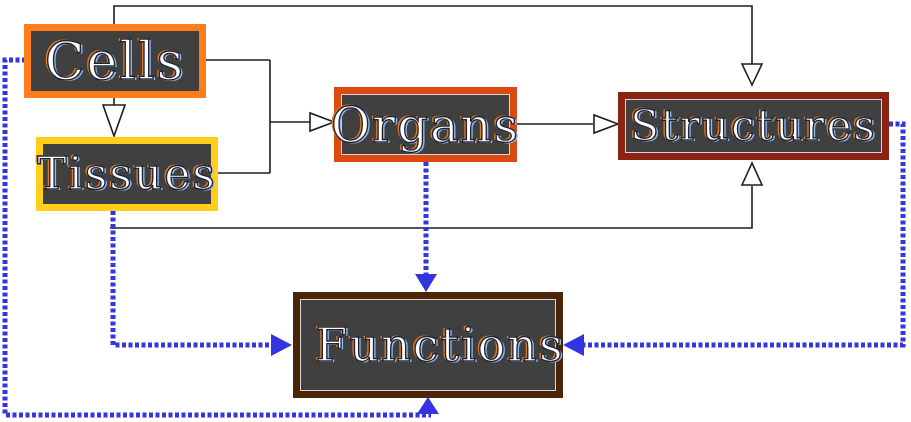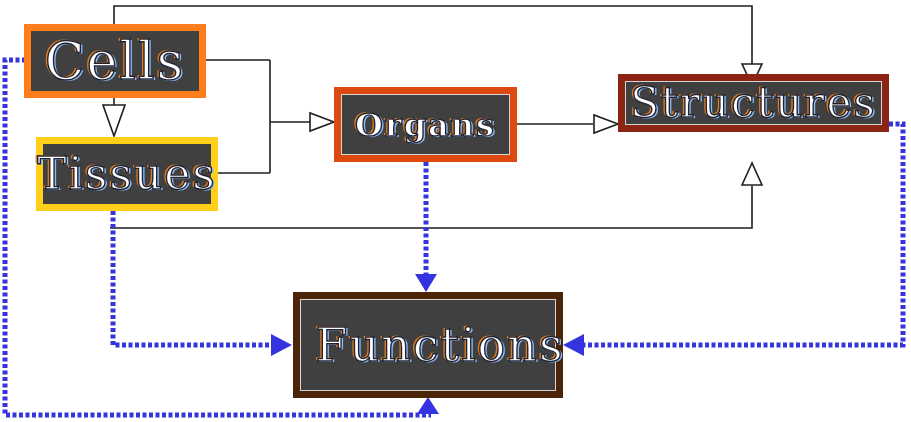--- a/index.html
+++ b/index.html
@@ -25,25 +25,25 @@
       -2px -1px 0 var(--fringe-left,#e07a1e),
        2px  1px 0 var(--fringe-right,#8fb9f0);
     letter-spacing:2px;
     white-space:nowrap;
     line-height:1;
     user-select:none;
   }
   #box-cells     {left:24px;  top:24px;  width:182px; height:74px;}
   #box-tissues   {left:24px;  top:137px; width:182px; height:74px;margin-left:12px;}
   #box-organs    {left:334px; top:87px;  width:183px; height:75px;}
-  #box-structures{left:618px; top:74px;  width:271px; height:58px;}
+  #box-structures{left:618px; top:92px;  width:271px; height:68px;}
   #box-functions {left:293px; top:292px; width:270px; height:106px;}
   #box-cells      .box-label{font-size:52px;}
   #box-tissues    .box-label{font-size:44px;}
-  #box-organs     .box-label{font-size:32px;font-weight:bold;}
+  #box-organs     .box-label{font-size:48px;}
   #box-structures .box-label{font-size:42px;}
   #box-functions  .box-label{font-size:46px;}
   svg#wires{position:absolute;left:0;top:0;pointer-events:none;}
   .wire{fill:none; stroke:var(--wire-color,#1f1f1f); stroke-width:1.6px;}
   .hollow-head{fill:#ffffff; stroke:var(--wire-color,#1f1f1f); stroke-width:1.6px;}
   .dash{fill:none; stroke:var(--dash-color,#3535e0); stroke-width:5px; stroke-dasharray:4 2.5;}
   .blue-head{fill:var(--arrow-color,#3333e0); stroke:none;}
 </style>
 </head>
 <body>

